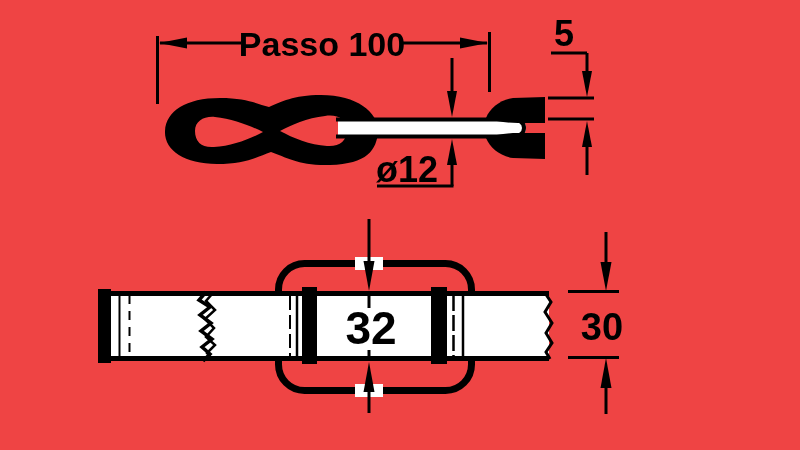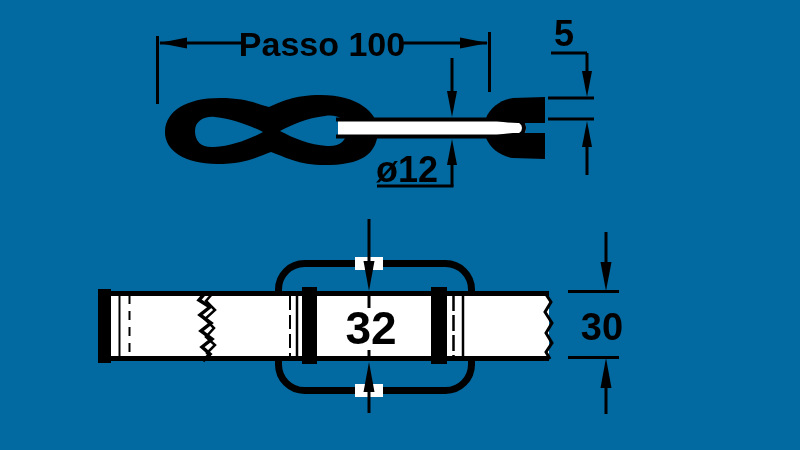--- a/index.html
+++ b/index.html
@@ -1,19 +1,19 @@
 <!DOCTYPE html>
 <html><head>
 <meta charset="utf-8">
 <style>
   html,body{margin:0;padding:0;background:#ffffff;}
   .stage{
     position:relative;
     width:800px;height:450px;
-    background:#0369a1;
+    background:#ef4444;
     overflow:hidden;
     font-family:"Liberation Sans", sans-serif;
   }
   svg{position:absolute;left:0;top:0;}
   text{
     font-family:"Liberation Sans","DejaVu Sans",sans-serif;
     font-weight:bold;
     fill:#000;
   }
 </style>

